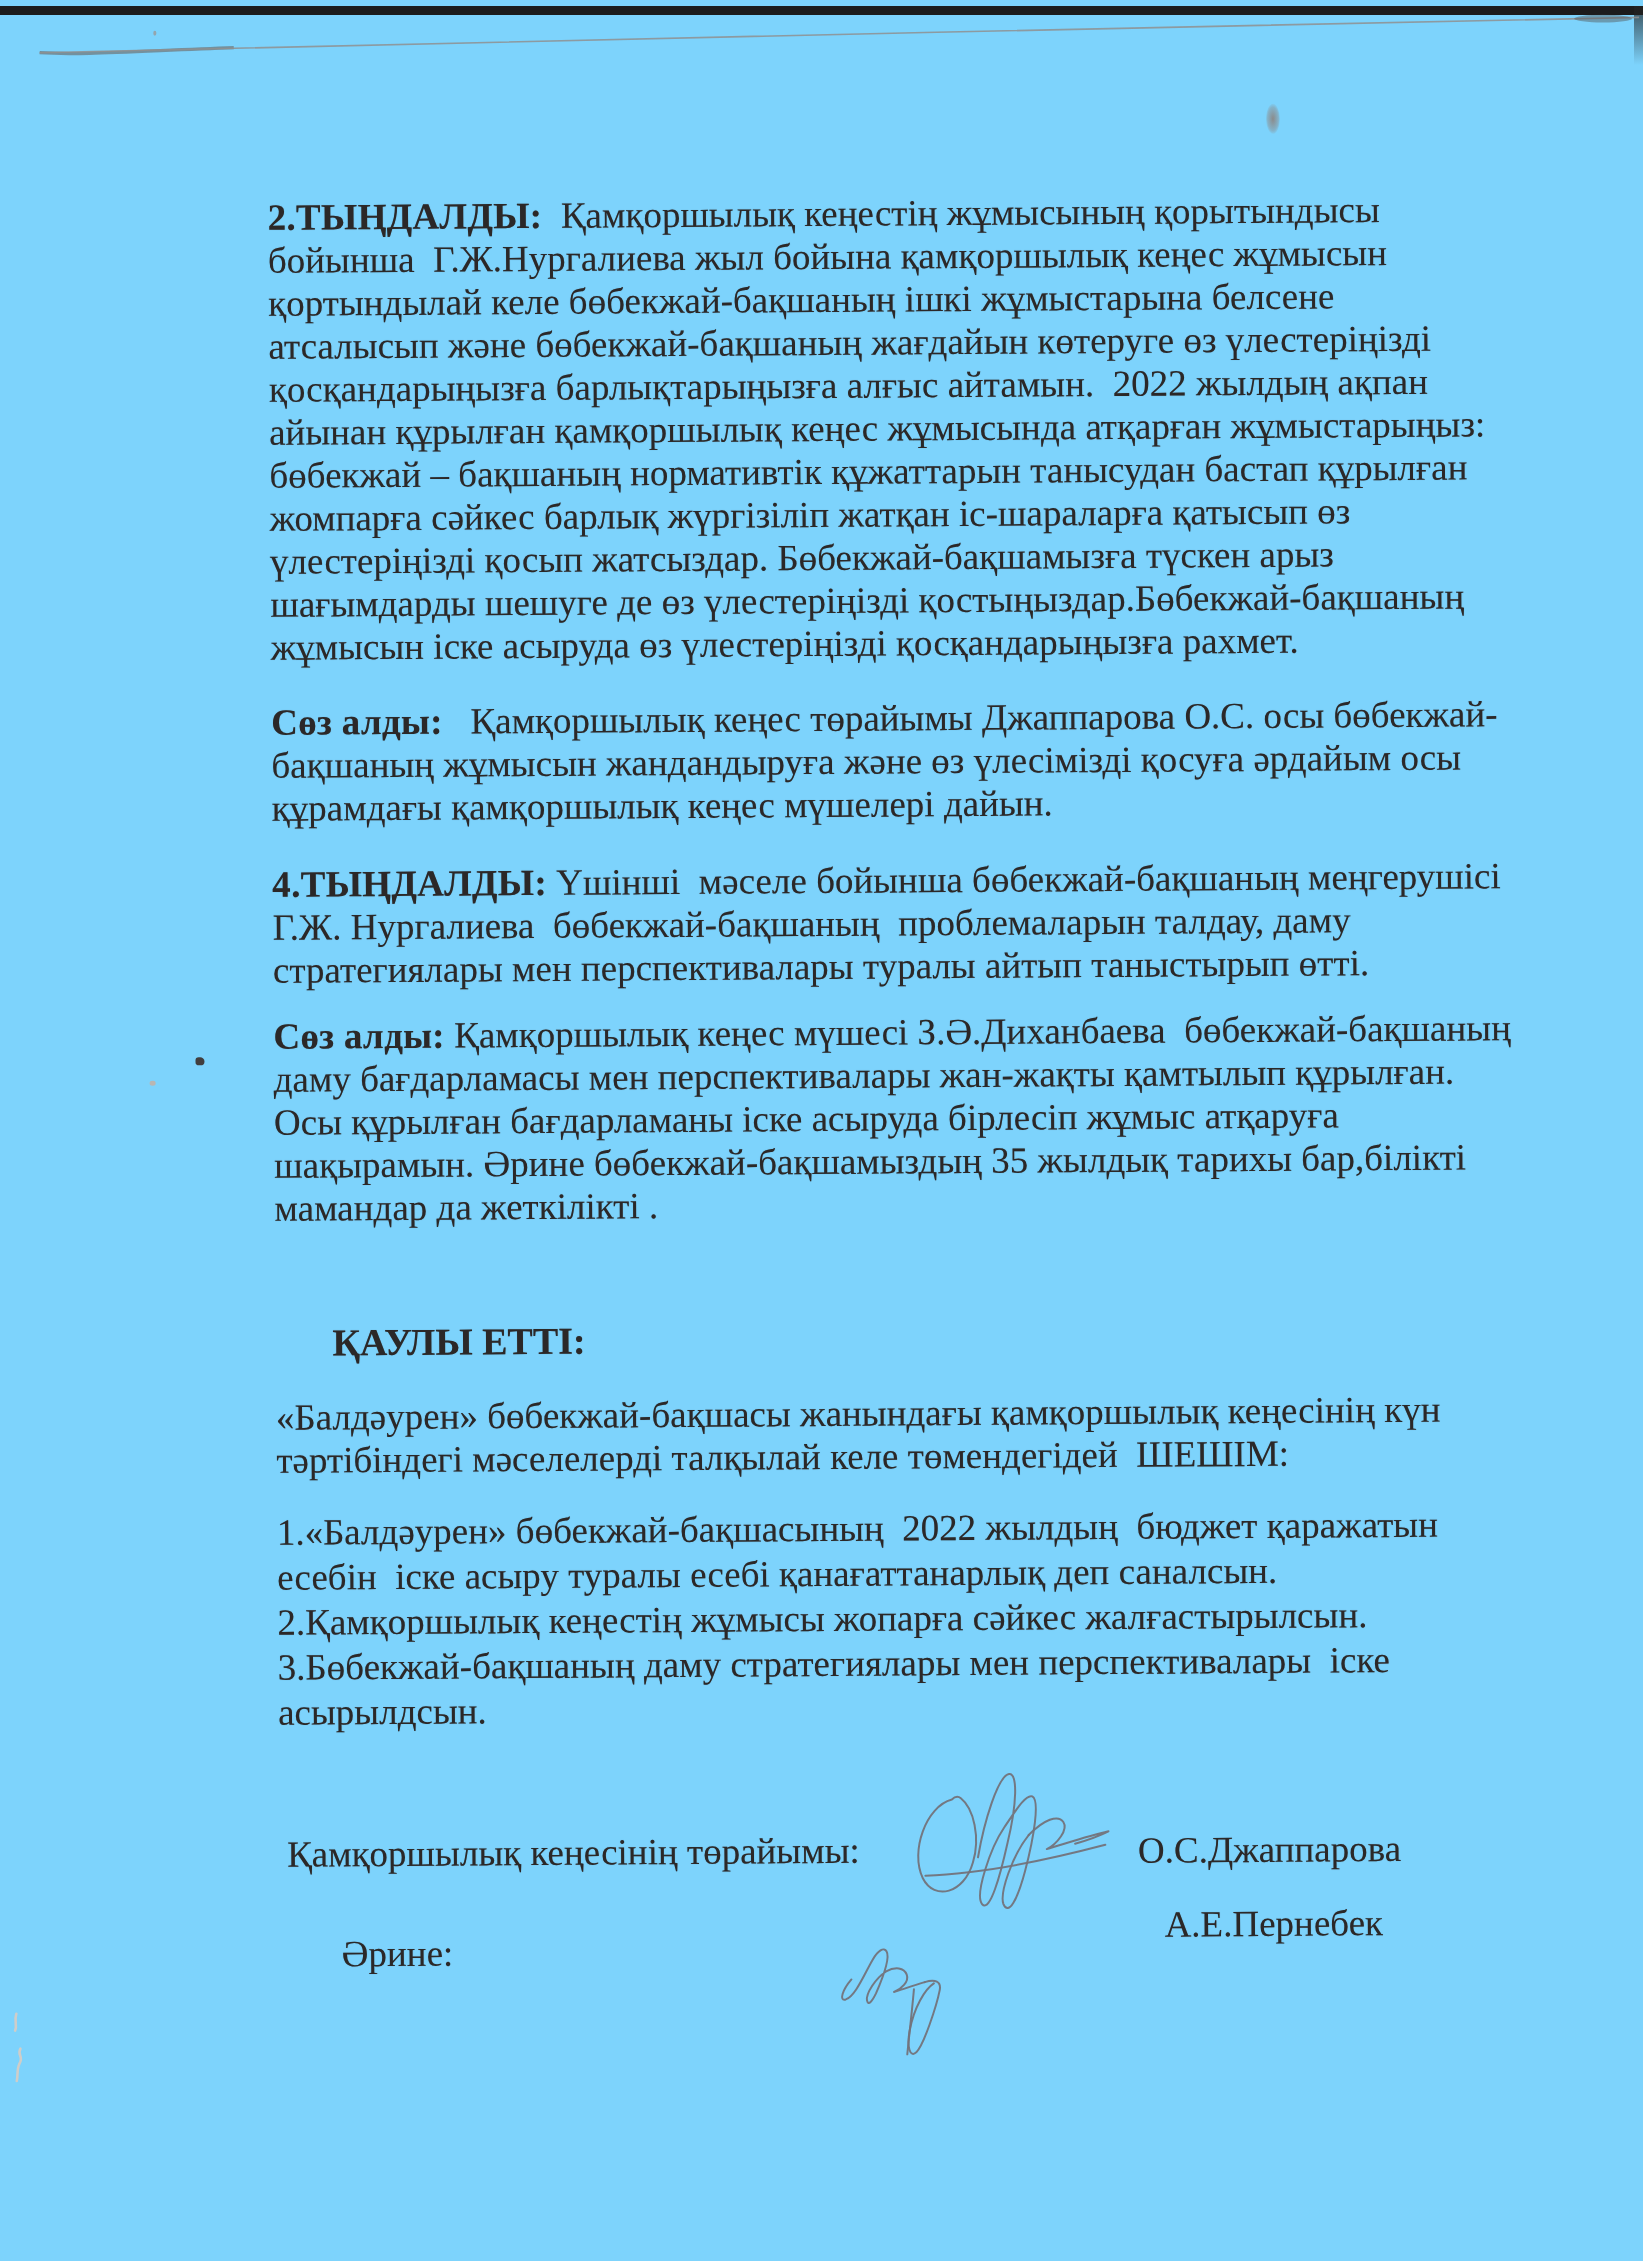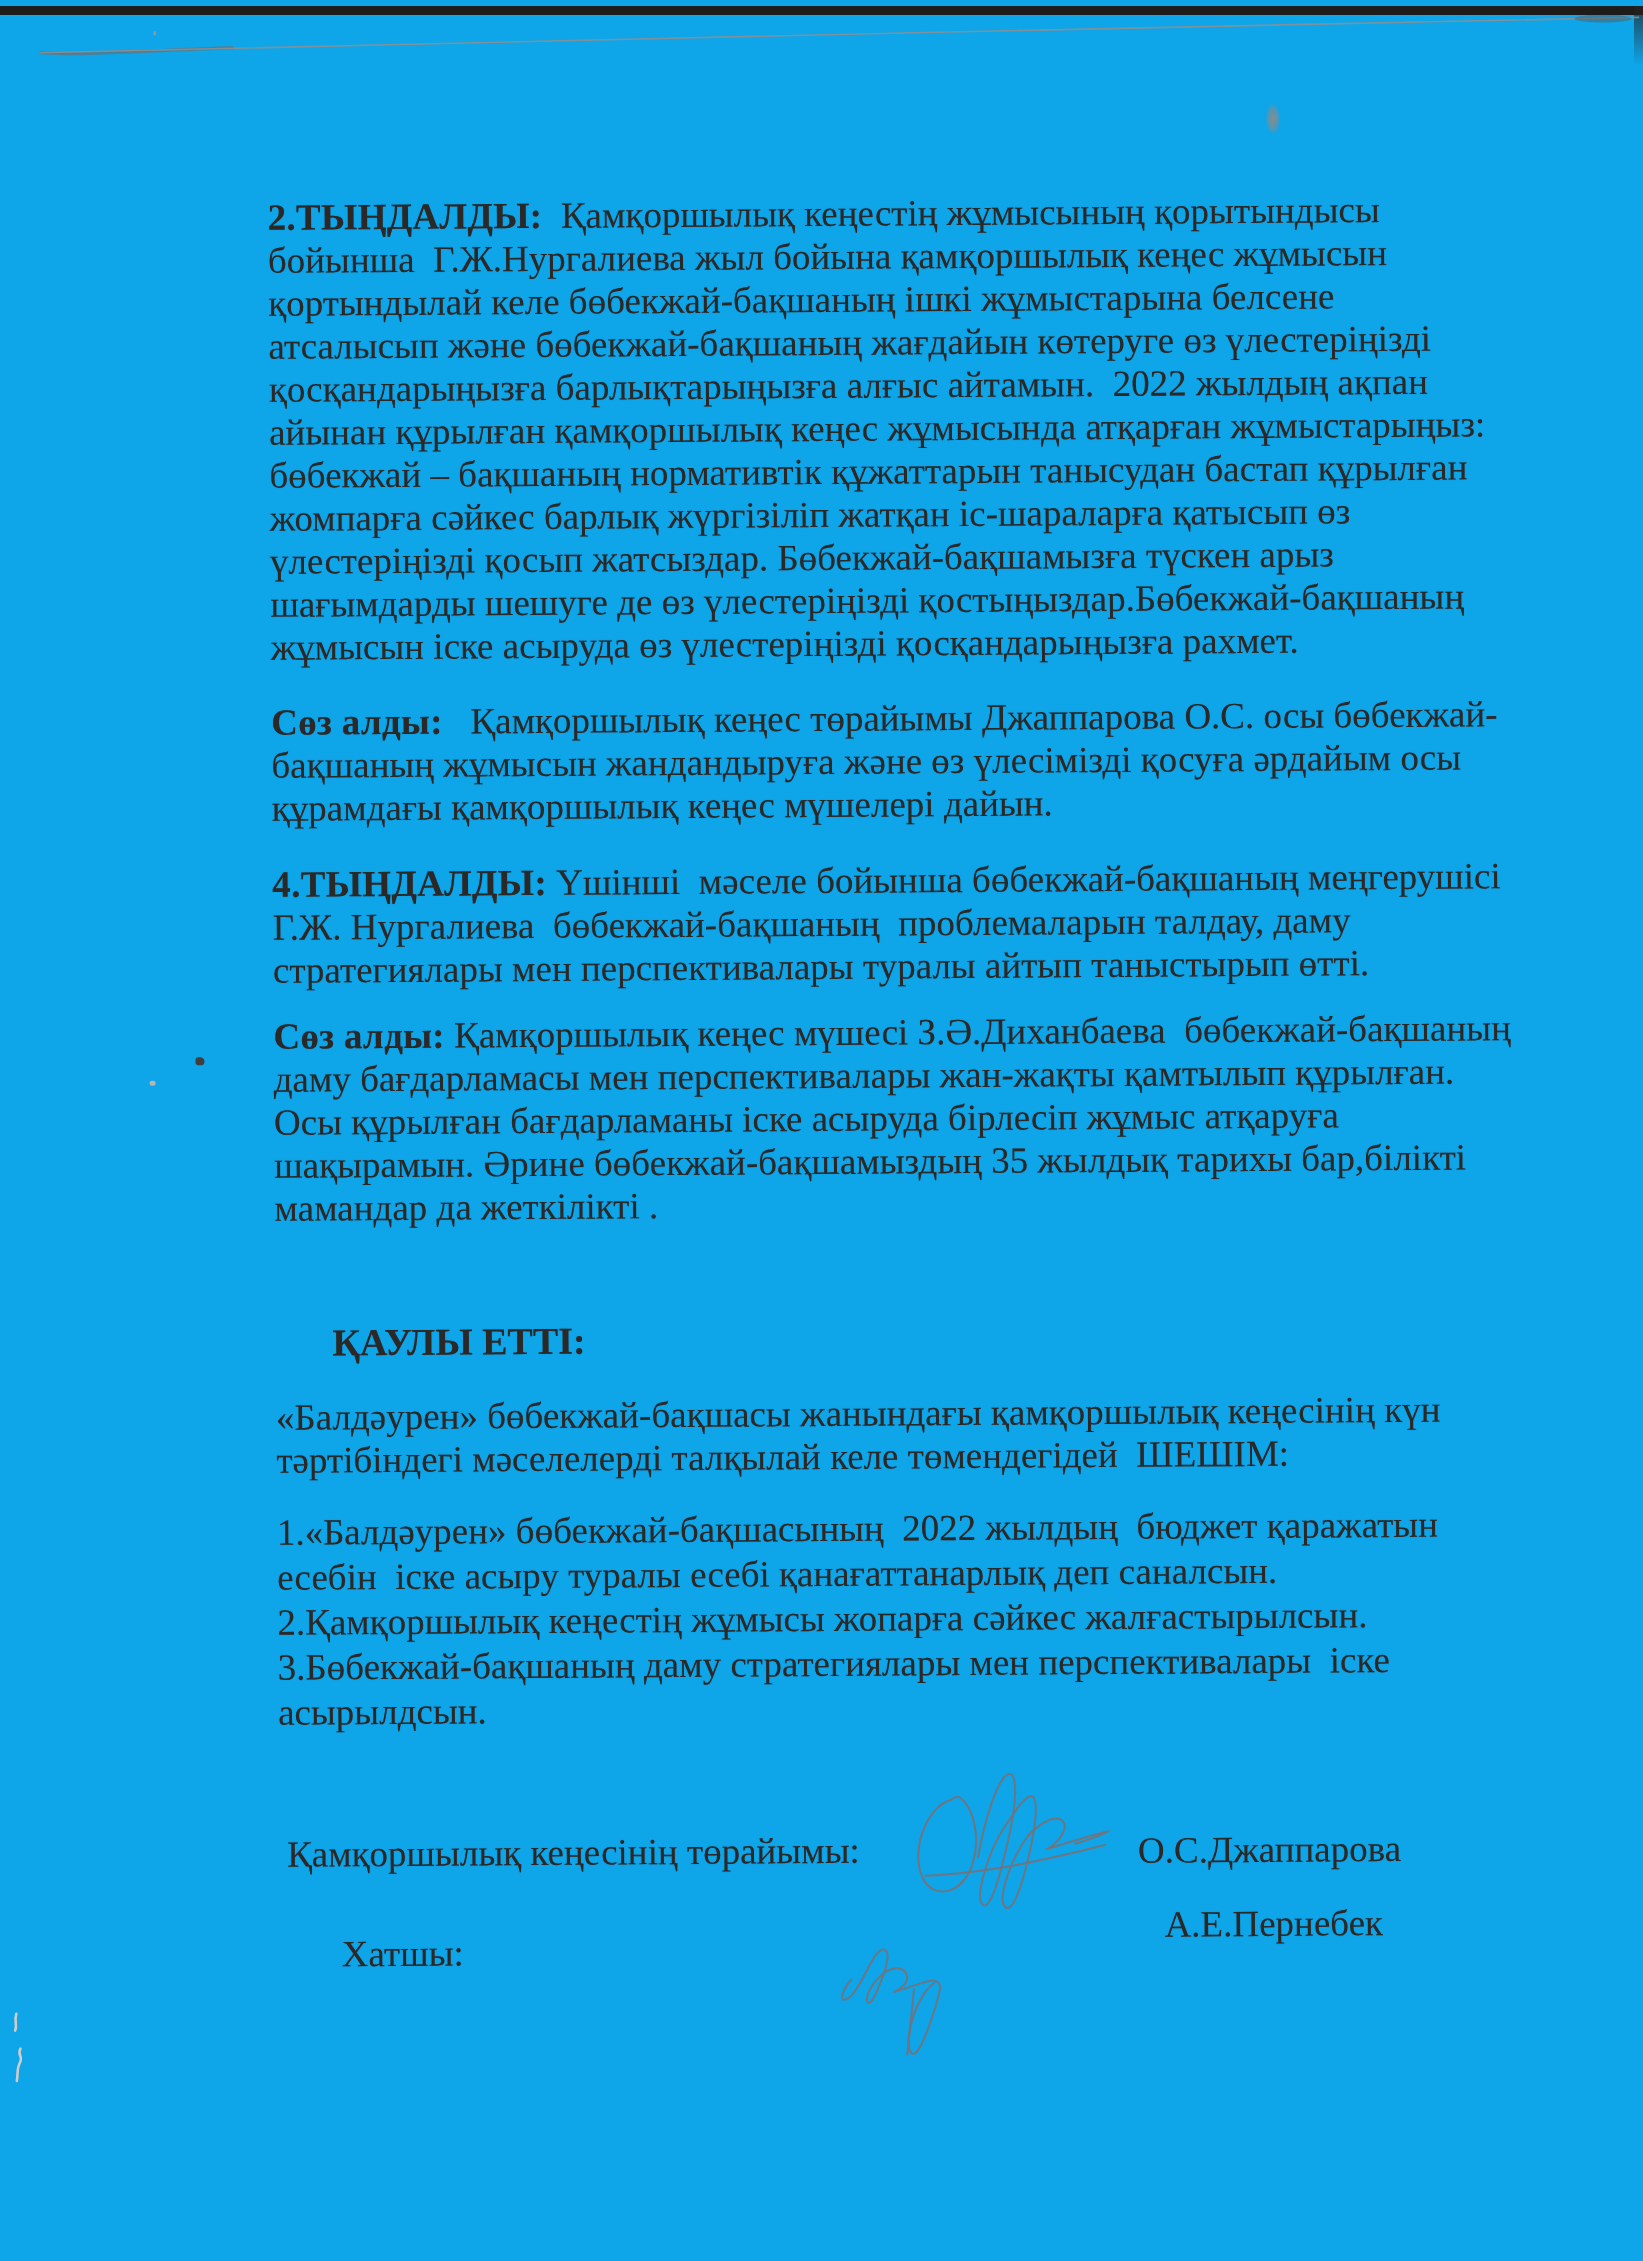--- a/index.html
+++ b/index.html
@@ -1,19 +1,19 @@
 <!DOCTYPE html>
 <html style="font-size:10.3px"><head>
 <meta charset="utf-8">
 <style>
   html,body{margin:0;padding:0;}
   body{width:1644px;height:2261px;background:#e8e8e6;}
   .page{
     position:relative;width:1644px;height:2261px;overflow:hidden;
-    background:#0ea5e9;
+    background:#7dd3fc;
     font-family:"Liberation Serif","DejaVu Serif",serif;
     color:#2b2828;
   }
   
   .top-edge{position:absolute;left:0;top:6.4px;width:1644px;height:8.4px;background:#1c1c1c;}
   .corner-shade{position:absolute;right:0;top:6.4px;width:10.3px;height:59px;
     background:linear-gradient(#222 0%,rgba(34,34,34,0) 100%);opacity:.75;}
   .crease-svg{position:absolute;left:0;top:0;pointer-events:none;}
   
   .scan{position:absolute;left:0;top:0;width:1644px;height:2261px;
@@ -106,21 +106,21 @@
     <div class="sigtext" style="left:282px;top:1829px">Қамқоршылық кеңесінің төрайымы:</div>
     <div class="sigtext" style="left:1133px;top:1831px">О.С.Джаппарова</div>
 
     <svg class="sig" style="left:897px;top:1767px" width="222" height="166" viewBox="0 0 345 258">
       <path d="M78,52 C38,62 12,132 32,174 C50,210 96,198 110,150 C122,112 112,66 92,50 C87,46 82,48 78,52"></path>
       <path d="M118,142 C128,86 150,16 167,13 C181,11 179,60 164,120 C152,172 136,228 124,215 C112,201 137,128 159,96 C177,70 193,44 203,48 C215,54 205,112 191,164 C179,208 165,234 157,215 C151,198 171,140 197,108"></path>
       <path d="M197,108 C221,84 243,76 251,88 C259,100 241,122 225,130 C247,124 289,110 321,103 C303,112 283,118 269,122"></path>
       <path d="M36,170 C120,168 230,146 316,124"></path>
     </svg>
 
-    <div class="sigtext" style="left:336px;top:1929px">Хатшы:</div>
+    <div class="sigtext" style="left:336px;top:1929px">Әрине:</div>
     <div class="sigtext" style="left:1159px;top:1905px">А.Е.Пернебек</div>
 
     <svg class="sig" style="left:830px;top:1923px" width="161" height="148" viewBox="0 0 250 230">
       <path d="M24,88 C10,104 4,122 15,119 C30,114 44,80 57,58 C65,44 75,37 79,45 C85,56 70,92 62,110 C56,122 50,130 48,121 C46,110 62,86 78,76 C92,68 106,70 110,81 C114,92 101,104 90,108 C106,103 124,97 138,93"></path>
       <path d="M138,93 C154,88 164,92 161,106 C156,130 136,190 124,202 C114,211 109,193 114,168 C121,132 138,104 152,95"></path>
       <path d="M121,104 C118,136 113,176 110,205"></path>
     </svg>
 
     <div class="speck dot-margin-dark"></div>
     <div class="speck dot-margin-light"></div>

